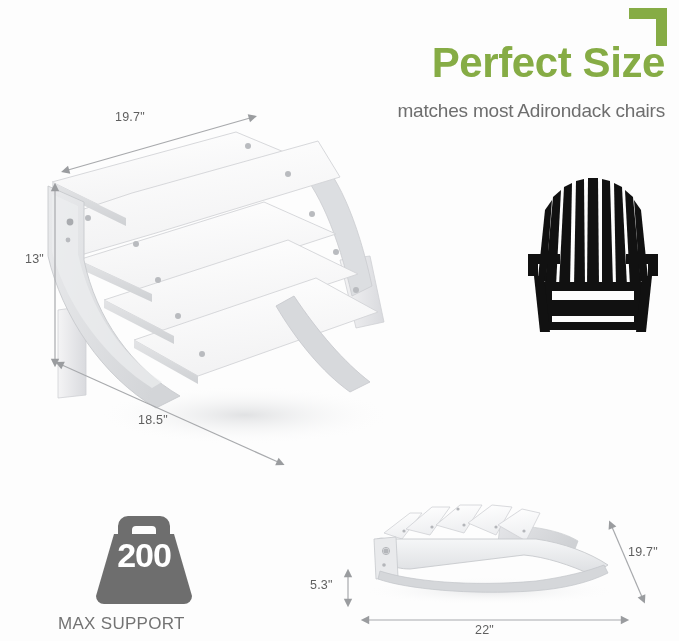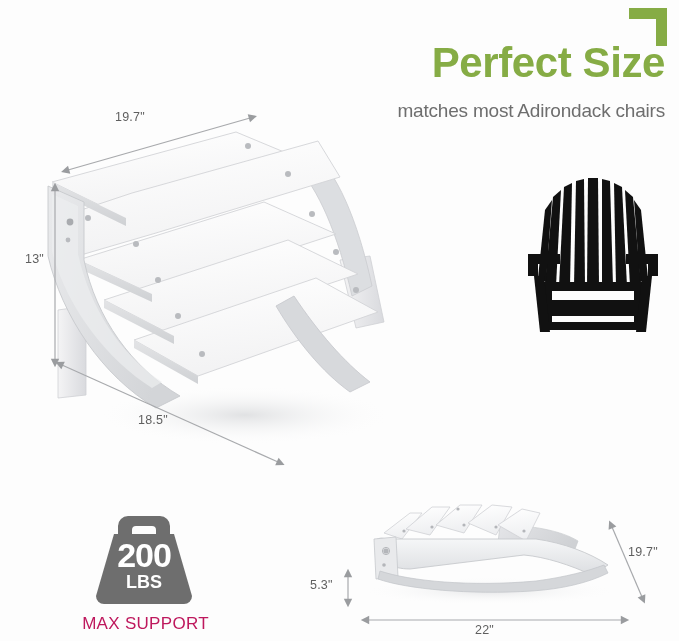--- a/index.html
+++ b/index.html
@@ -115,23 +115,23 @@
     text-align: center;
     font-size: 18px;
     font-weight: bold;
     color: #ffffff;
     letter-spacing: 0px;
     line-height: 1;
   }
   #max-support-label {
     left: 58px; top: 614px;
     width: 175px;
-    text-align: center;
+    text-align: left;
     font-size: 17px;
-    color: #be185d;
+    color: #737373;
     letter-spacing: 0.3px;
     white-space: nowrap;
   }
 
   
   #dim-depth-label   { left: 115px; top: 110px; }
   #dim-height-label  { left: 25px;  top: 252px; }
   #dim-width-label   { left: 138px; top: 413px; }
   #dim-f-h-label     { left: 310px; top: 578px; }
   #dim-f-d-label     { left: 628px; top: 545px; }
@@ -352,18 +352,17 @@
 
   <div class="abs" id="weight-badge">
     <svg width="112" height="94" viewBox="0 0 112 94" xmlns="http://www.w3.org/2000/svg">
 
       <path d="M40 4 H72 A10 10 0 0 1 82 14 V26 H68 V18 A4 4 0 0 0 64 14 H48
                A4 4 0 0 0 44 18 V26 H30 V14 A10 10 0 0 1 40 4 Z" fill="#6e6e6e"></path>
 
       <path d="M26 22 H86 L104 84 A8 8 0 0 1 96 92 H16 A8 8 0 0 1 8 84 Z" fill="#6e6e6e"></path>
     </svg>
     <div id="weight-number">200</div>
-    <div id="weight-unit">LBS</div>
   </div>
 
   <div class="abs" id="max-support-label">MAX SUPPORT</div>
 
 </div>
 
 </body></html>

